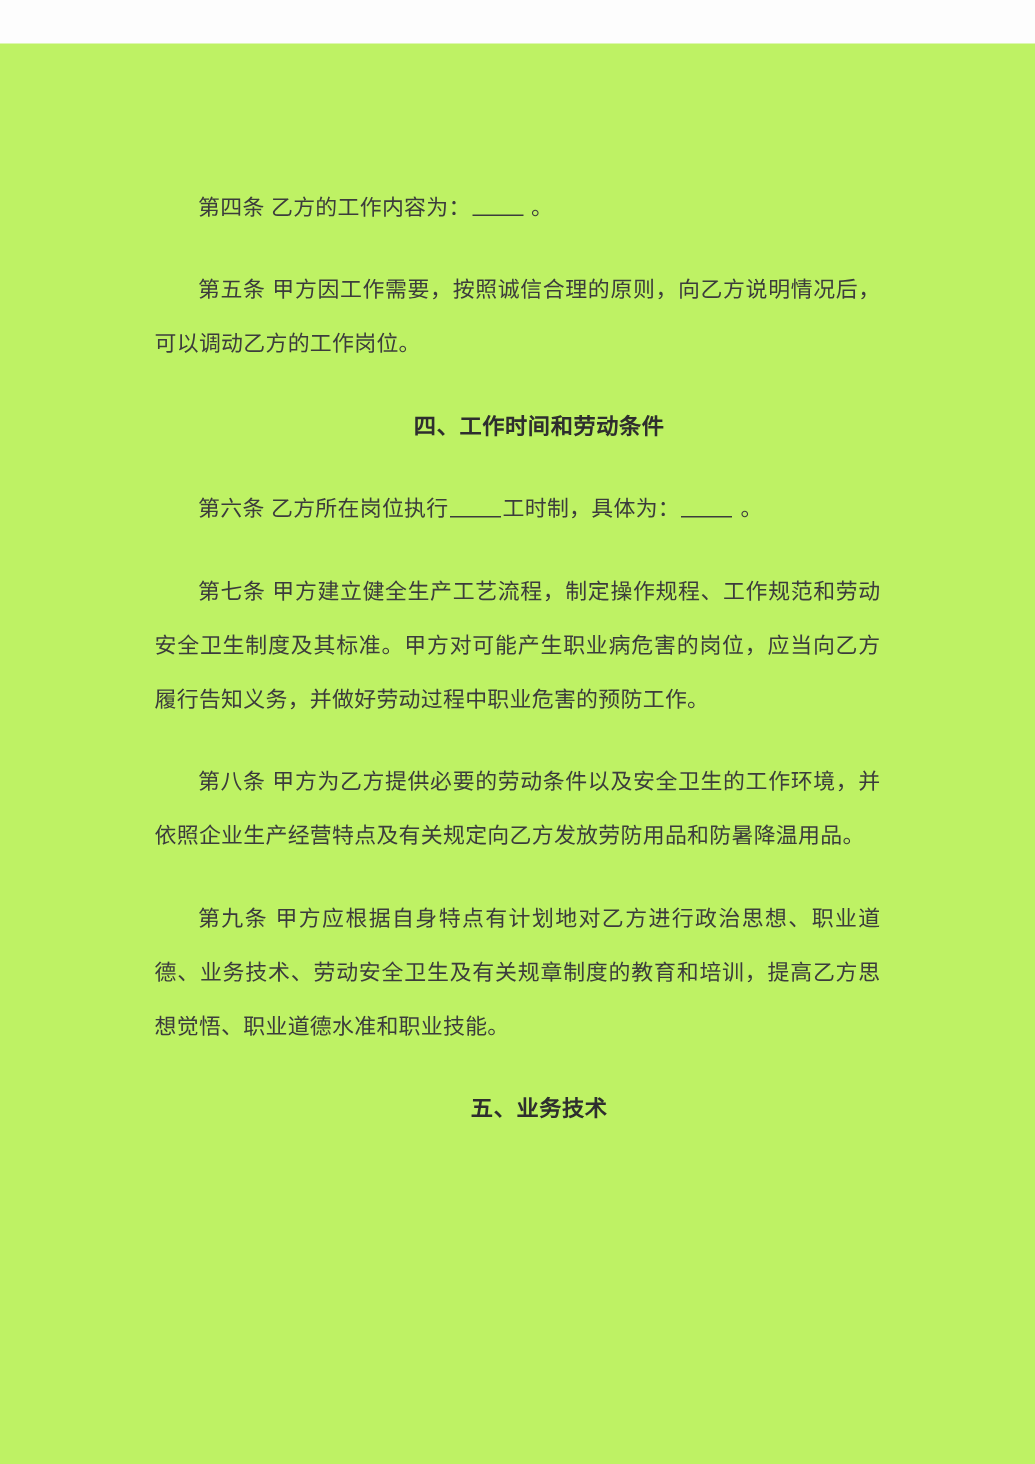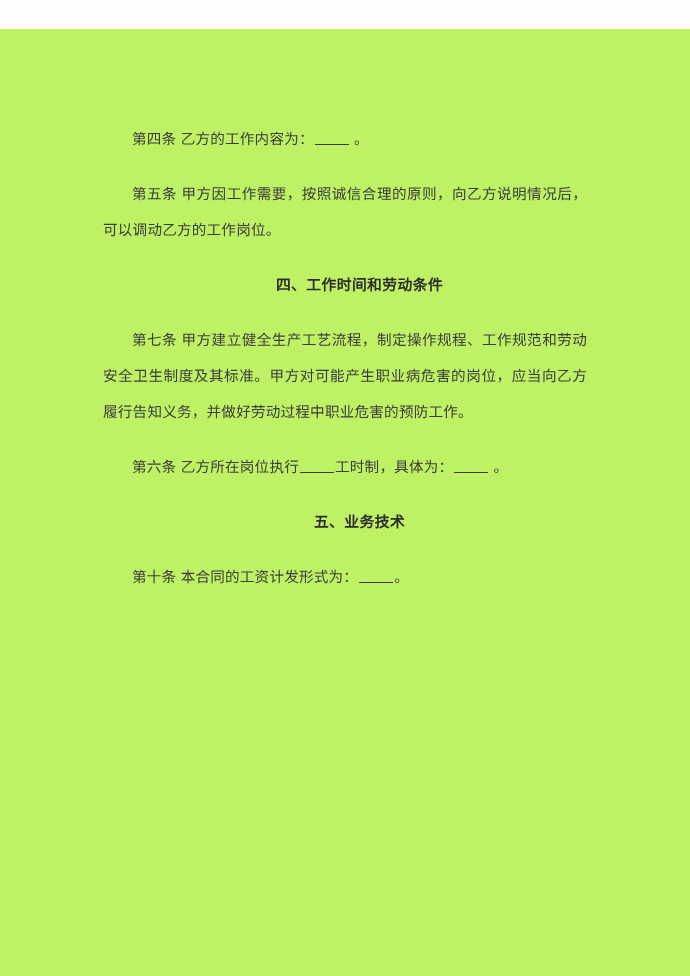--- a/index.html
+++ b/index.html
@@ -69,18 +69,19 @@
   }
 </style>
 </head>
 <body>
 
 <div class="page">
   <div class="doc-body" id="doc-body">
       <p class="para"><span>第四条 乙方的工作内容为：</span><span class="blank"></span><span> 。</span></p>
       <p class="para"><span>第五条 甲方因工作需要，按照诚信合理的原则，向乙方说明情况后，可以调动乙方的工作岗位。</span></p>
       <p class="heading"><span>四、工作时间和劳动条件</span></p>
+      <p class="para"><span>第六条 乙方所在岗位执行</span><span class="blank"></span><span>工时制，具体为：</span><span class="blank"></span><span> 。</span></p>
       <p class="para"><span>第七条 甲方建立健全生产工艺流程，制定操作规程、工作规范和劳动安全卫生制度及其标准。甲方对可能产生职业病危害的岗位，应当向乙方履行告知义务，并做好劳动过程中职业危害的预防工作。</span></p>
-      <p class="para"><span>第六条 乙方所在岗位执行</span><span class="blank"></span><span>工时制，具体为：</span><span class="blank"></span><span> 。</span></p>
+      <p class="para"><span>第八条 甲方为乙方提供必要的劳动条件以及安全卫生的工作环境，并依照企业生产经营特点及有关规定向乙方发放劳防用品和防暑降温用品。</span></p>
+      <p class="para"><span>第九条 甲方应根据自身特点有计划地对乙方进行政治思想、职业道德、业务技术、劳动安全卫生及有关规章制度的教育和培训，提高乙方思想觉悟、职业道德水准和职业技能。</span></p>
       <p class="heading"><span>五、业务技术</span></p>
-      <p class="para"><span>第十条 本合同的工资计发形式为：</span><span class="blank"></span><span>。</span></p>
     </div>
 </div>
 
 </body></html>

